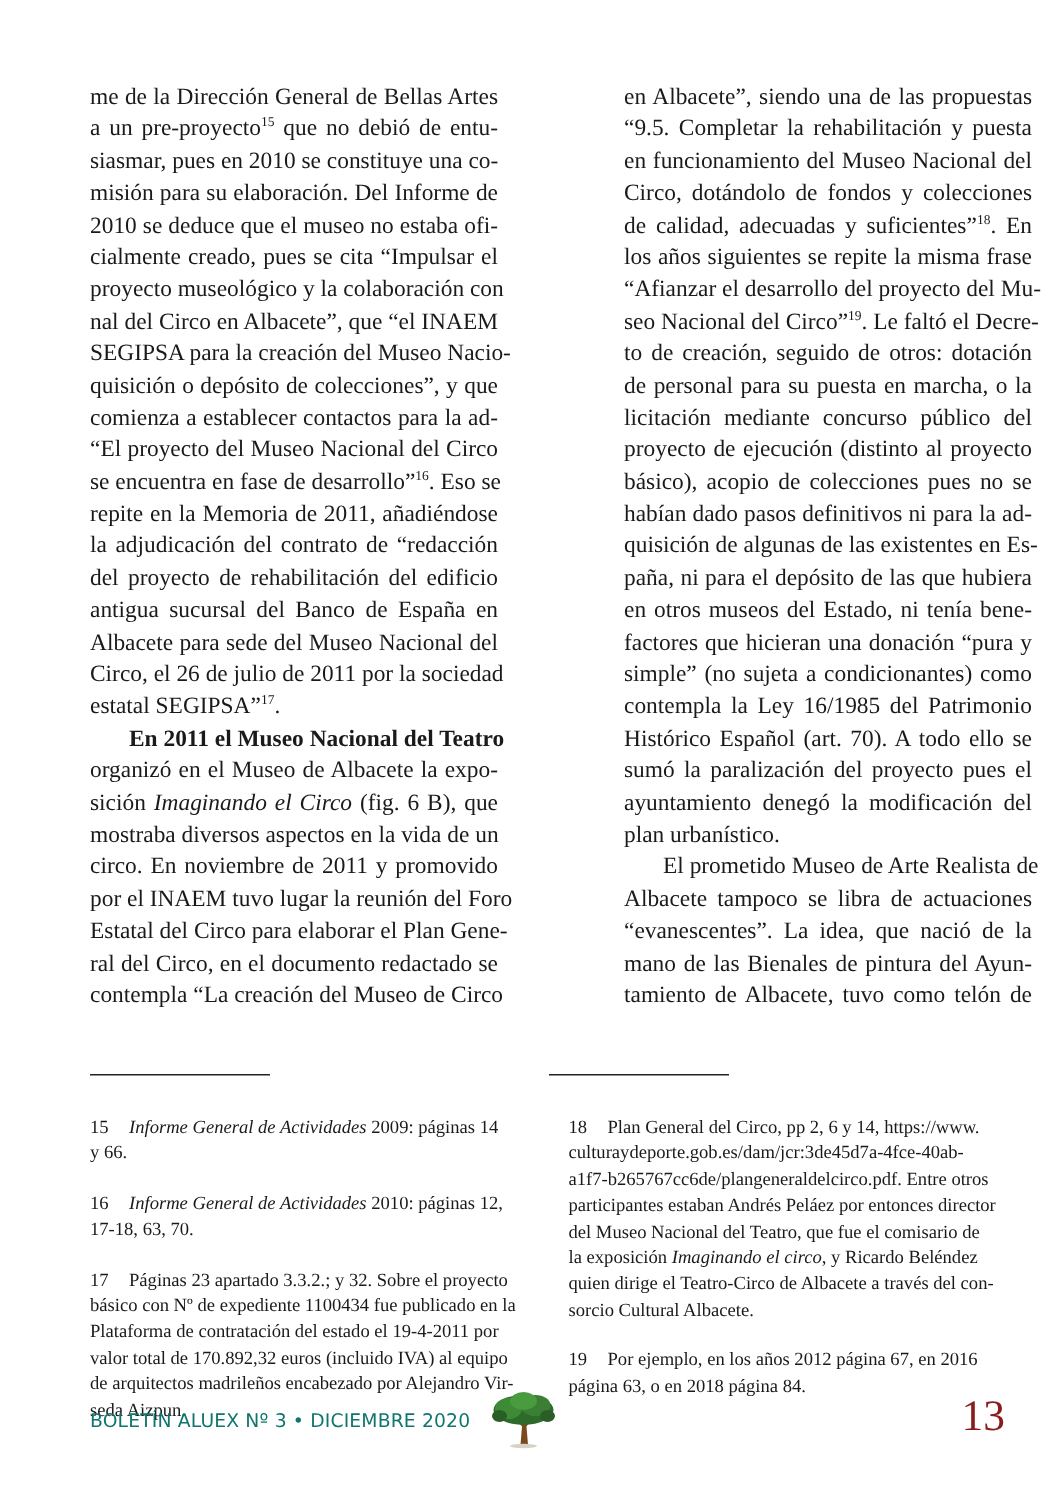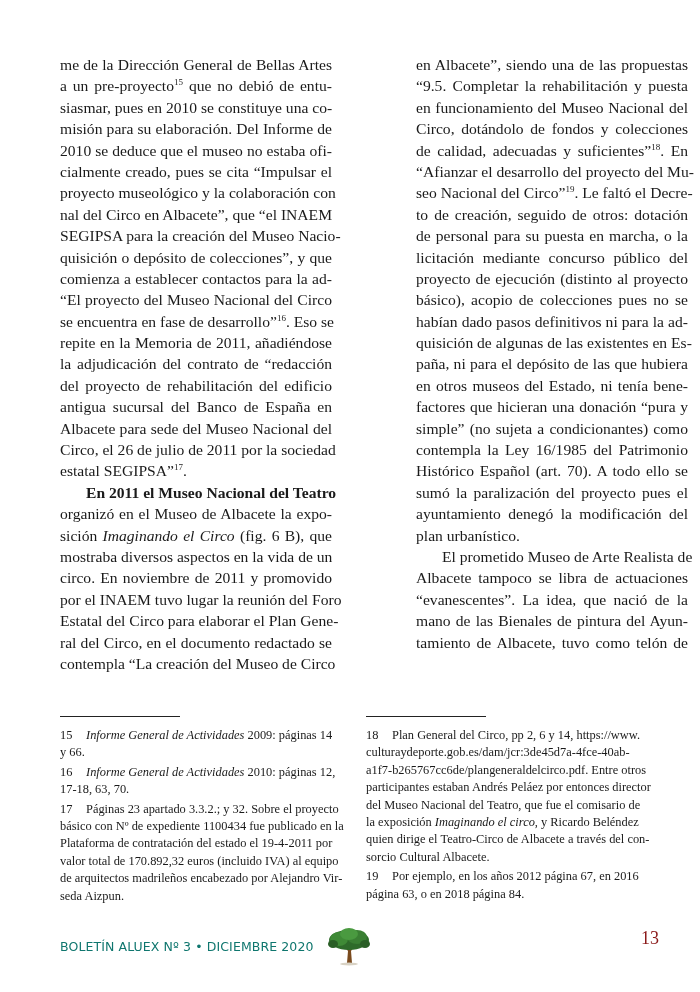--- a/index.html
+++ b/index.html
@@ -8,28 +8,28 @@
   .col-left { left: 60px; }
   .col-right { left: 384px; margin-left: 32px; }
   .line { display: block; text-align: justify; text-align-last: justify; white-space: nowrap; height: 21.4px; }
   .line.last { text-align-last: left; }
   sup { font-size: 9px; line-height: 0; vertical-align: 6px; }
   .rule { position: absolute; top: 716px; width: 120px; height: 0; border-top: 1px solid #222; }
   .rule-left { left: 60px; }
   .rule-right { left: 366px; }
   .notes { position: absolute; top: 727px; width: 272px; font-size: 12.4px; line-height: 17.4px; text-align: justify; }
   .notes-left { left: 60px; }
-  .notes-right { left: 366px; }
-  .note { margin: 0 0 2px 0; }
+  .notes-right { left: 379px; }
+  .note { margin: 16px 0 2px 0; }
   .note .num { display: inline-block; width: 26px; }
   .note .nline { display: block; text-align: justify; text-align-last: justify; white-space: nowrap; }
   .note .nline.last { text-align-last: left; }
   .footer-text { position: absolute; left: 60px; top: 939px; font-family: "DejaVu Sans", "Liberation Sans", sans-serif; font-size: 12.5px; color: #0f766e; letter-spacing: 0.1px; }
   .tree { position: absolute; left: 325px; top: 925px; width: 48px; height: 42px; }
-  .page-num { position: absolute; left: 641px; top: 928px; font-family: "Liberation Serif", serif; font-size: 18px; color: #8b1a1a; }
+  .page-num { position: absolute; left: 641px; top: 928px; font-family: "Liberation Serif", serif; font-size: 29px; color: #8b1a1a; }
   em { font-style: italic; }
 </style>
 </head>
 <body>
 
 <div class="col col-left" id="colLeft">
     <span class="line">me de la Dirección General de Bellas Artes</span>
     <span class="line">a un pre-proyecto<sup>15</sup> que no debió de entu-</span>
     <span class="line">siasmar, pues en 2010 se constituye una co-</span>
     <span class="line">misión para su elaboración. Del Informe de</span>
@@ -58,20 +58,21 @@
     <span class="line">Estatal del Circo para elaborar el Plan Gene-</span>
     <span class="line">ral del Circo, en el documento redactado se</span>
     <span class="line">contempla “La creación del Museo de Circo</span>
   </div>
 <div class="col col-right" id="colRight">
     <span class="line">en Albacete”, siendo una de las propuestas</span>
     <span class="line">“9.5. Completar la rehabilitación y puesta</span>
     <span class="line">en funcionamiento del Museo Nacional del</span>
     <span class="line">Circo, dotándolo de fondos y colecciones</span>
     <span class="line">de calidad, adecuadas y suficientes”<sup>18</sup>. En</span>
+    <span class="line">los años siguientes se repite la misma frase</span>
     <span class="line">“Afianzar el desarrollo del proyecto del Mu-</span>
     <span class="line">seo Nacional del Circo”<sup>19</sup>.  Le faltó el Decre-</span>
     <span class="line">to de creación, seguido de otros: dotación</span>
     <span class="line">de personal para su puesta en marcha, o la</span>
     <span class="line">licitación mediante concurso público del</span>
     <span class="line">proyecto de ejecución (distinto al proyecto</span>
     <span class="line">básico), acopio de colecciones pues no se</span>
     <span class="line">habían dado pasos definitivos ni para la ad-</span>
     <span class="line">quisición de algunas de las existentes en Es-</span>
     <span class="line">paña, ni para el depósito de las que hubiera</span>

